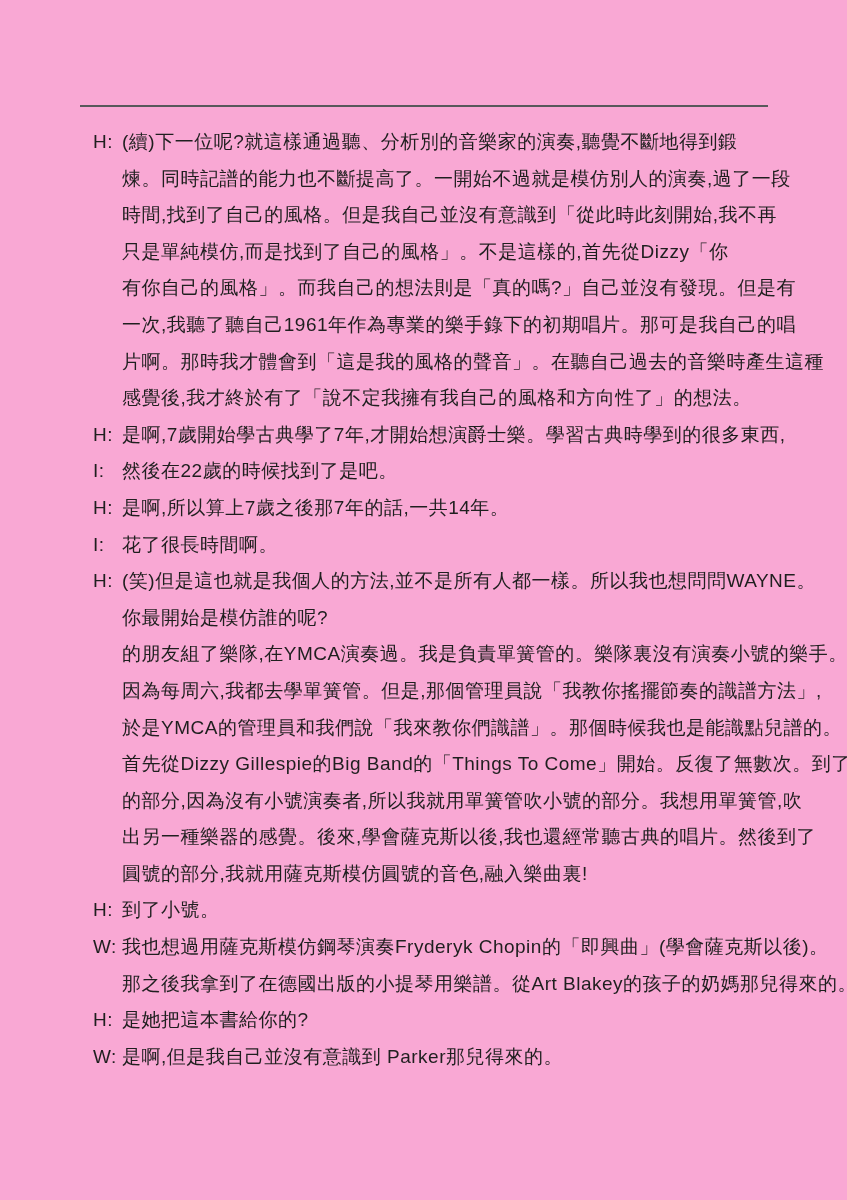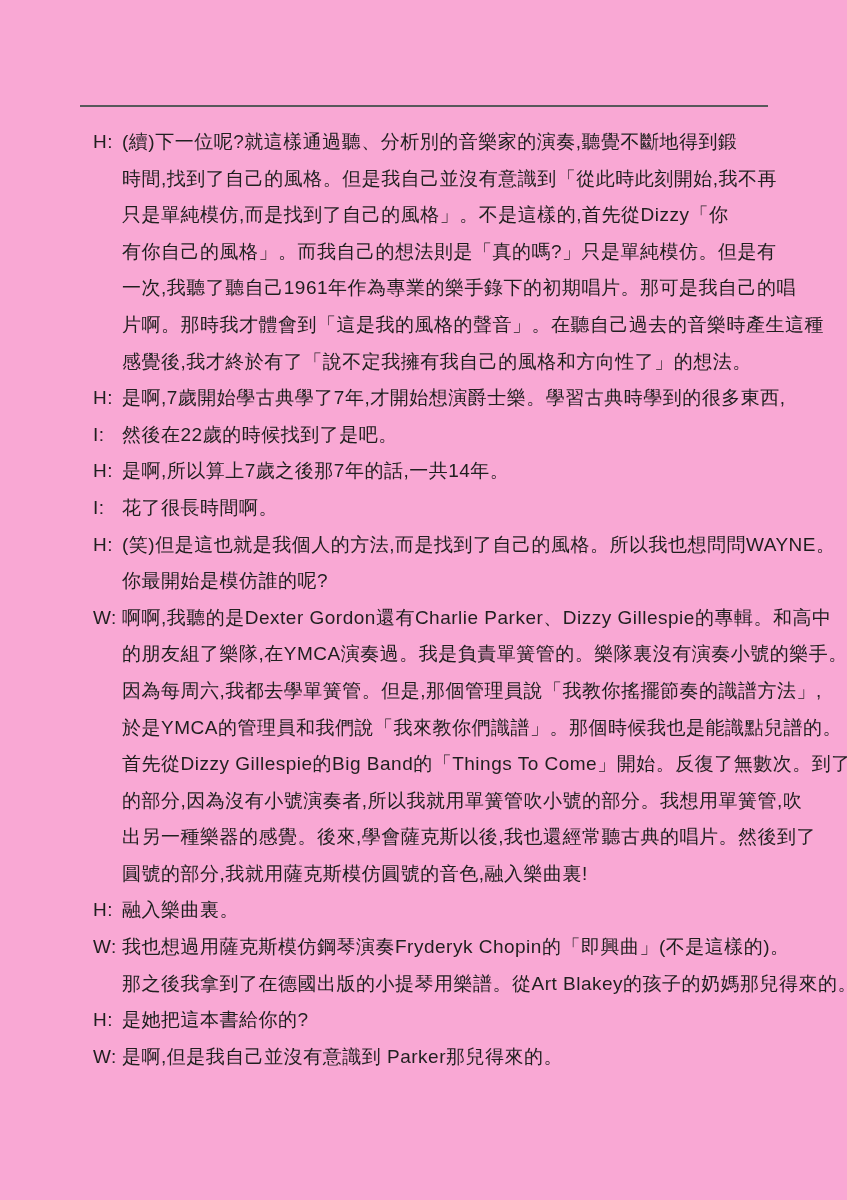--- a/index.html
+++ b/index.html
@@ -44,39 +44,39 @@
     min-width: 29px;
   }
 </style>
 </head>
 <body>
 
 <div class="page" style="background: #f9a8d4; padding-left: 44px;">
   <div class="top-rule" style="background: rgb(88, 89, 91);"></div>
   <div class="transcript" style="color: rgb(31, 31, 31);">
       <div class="line"><span class="speaker">H:</span><span>(續)下一位呢?就這樣通過聽、分析別的音樂家的演奏,聽覺不斷地得到鍛</span></div>
+      <div class="line cont"><span>煉。同時記譜的能力也不斷提高了。一開始不過就是模仿別人的演奏,過了一段</span></div>
       <div class="line cont"><span>時間,找到了自己的風格。但是我自己並沒有意識到「從此時此刻開始,我不再</span></div>
       <div class="line cont"><span>只是單純模仿,而是找到了自己的風格」。不是這樣的,首先從Dizzy「你</span></div>
-      <div class="line cont"><span>有你自己的風格」。而我自己的想法則是「真的嗎?」只是單純模仿。但是有</span></div>
+      <div class="line cont"><span>有你自己的風格」。而我自己的想法則是「真的嗎?」自己並沒有發現。但是有</span></div>
       <div class="line cont"><span>一次,我聽了聽自己1961年作為專業的樂手錄下的初期唱片。那可是我自己的唱</span></div>
       <div class="line cont"><span>片啊。那時我才體會到「這是我的風格的聲音」。在聽自己過去的音樂時產生這種</span></div>
       <div class="line cont"><span>感覺後,我才終於有了「說不定我擁有我自己的風格和方向性了」的想法。</span></div>
       <div class="line"><span class="speaker">H:</span><span>是啊,7歲開始學古典學了7年,才開始想演爵士樂。學習古典時學到的很多東西,</span></div>
       <div class="line"><span class="speaker">I:</span><span>然後在22歲的時候找到了是吧。</span></div>
       <div class="line"><span class="speaker">H:</span><span>是啊,所以算上7歲之後那7年的話,一共14年。</span></div>
       <div class="line"><span class="speaker">I:</span><span>花了很長時間啊。</span></div>
-      <div class="line"><span class="speaker">H:</span><span>(笑)但是這也就是我個人的方法,而是找到了自己的風格。所以我也想問問WAYNE。</span></div>
+      <div class="line"><span class="speaker">H:</span><span>(笑)但是這也就是我個人的方法,並不是所有人都一樣。所以我也想問問WAYNE。</span></div>
       <div class="line cont"><span>你最開始是模仿誰的呢?</span></div>
-      <div class="line"><span class="speaker">W:</span><span>啊啊,我聽的是Dexter Gordon還有Charlie Parker、Dizzy Gillespie的專輯。和高中</span></div>
       <div class="line cont"><span>的朋友組了樂隊,在YMCA演奏過。我是負責單簧管的。樂隊裏沒有演奏小號的樂手。</span></div>
       <div class="line cont"><span>因為每周六,我都去學單簧管。但是,那個管理員說「我教你搖擺節奏的識譜方法」,</span></div>
       <div class="line cont"><span>於是YMCA的管理員和我們說「我來教你們識譜」。那個時候我也是能識點兒譜的。</span></div>
       <div class="line cont"><span>首先從Dizzy Gillespie的Big Band的「Things To Come」開始。反復了無數次。到了小號</span></div>
       <div class="line cont"><span>的部分,因為沒有小號演奏者,所以我就用單簧管吹小號的部分。我想用單簧管,吹</span></div>
       <div class="line cont"><span>出另一種樂器的感覺。後來,學會薩克斯以後,我也還經常聽古典的唱片。然後到了</span></div>
       <div class="line cont"><span>圓號的部分,我就用薩克斯模仿圓號的音色,融入樂曲裏!</span></div>
-      <div class="line"><span class="speaker">H:</span><span>融入樂曲裏。</span></div>
-      <div class="line"><span class="speaker">W:</span><span>我也想過用薩克斯模仿鋼琴演奏Fryderyk Chopin的「即興曲」(不是這樣的)。</span></div>
+      <div class="line"><span class="speaker">H:</span><span>到了小號。</span></div>
+      <div class="line"><span class="speaker">W:</span><span>我也想過用薩克斯模仿鋼琴演奏Fryderyk Chopin的「即興曲」(學會薩克斯以後)。</span></div>
       <div class="line cont"><span>那之後我拿到了在德國出版的小提琴用樂譜。從Art Blakey的孩子的奶媽那兒得來的。</span></div>
       <div class="line"><span class="speaker">H:</span><span>是她把這本書給你的?</span></div>
       <div class="line"><span class="speaker">W:</span><span>是啊,但是我自己並沒有意識到 Parker那兒得來的。</span></div>
     </div>
 </div>
 
 </body></html>

